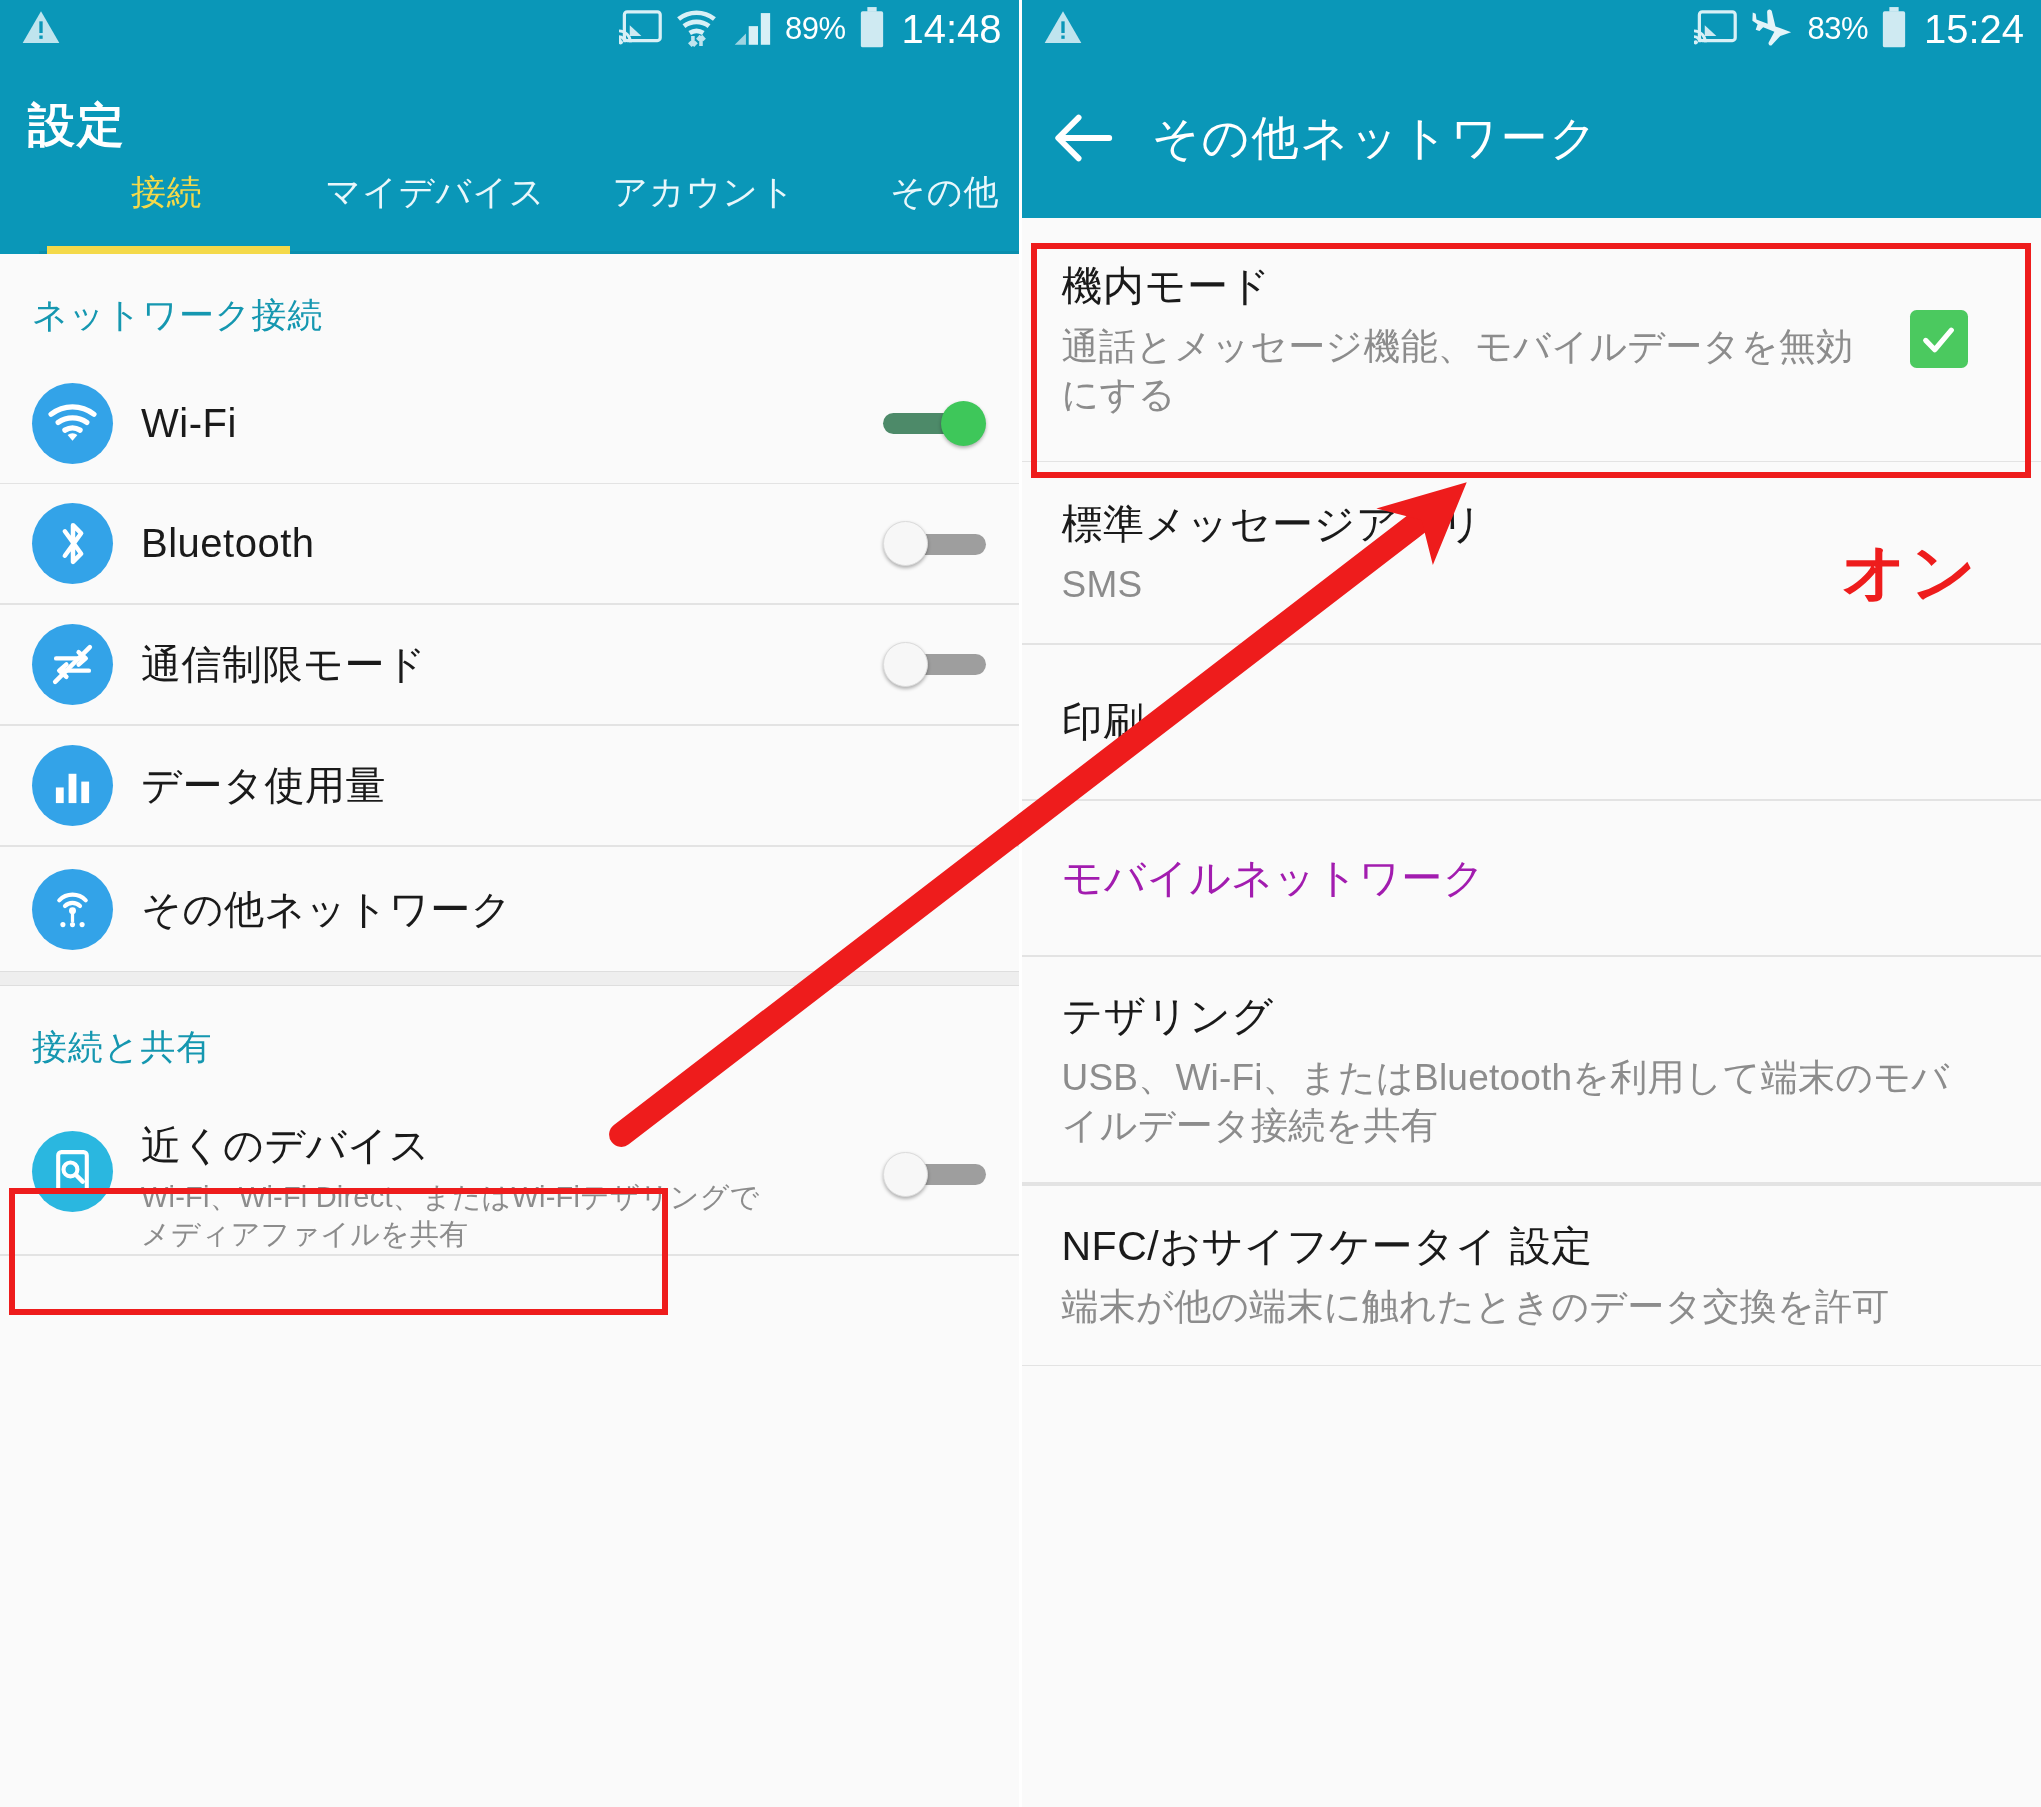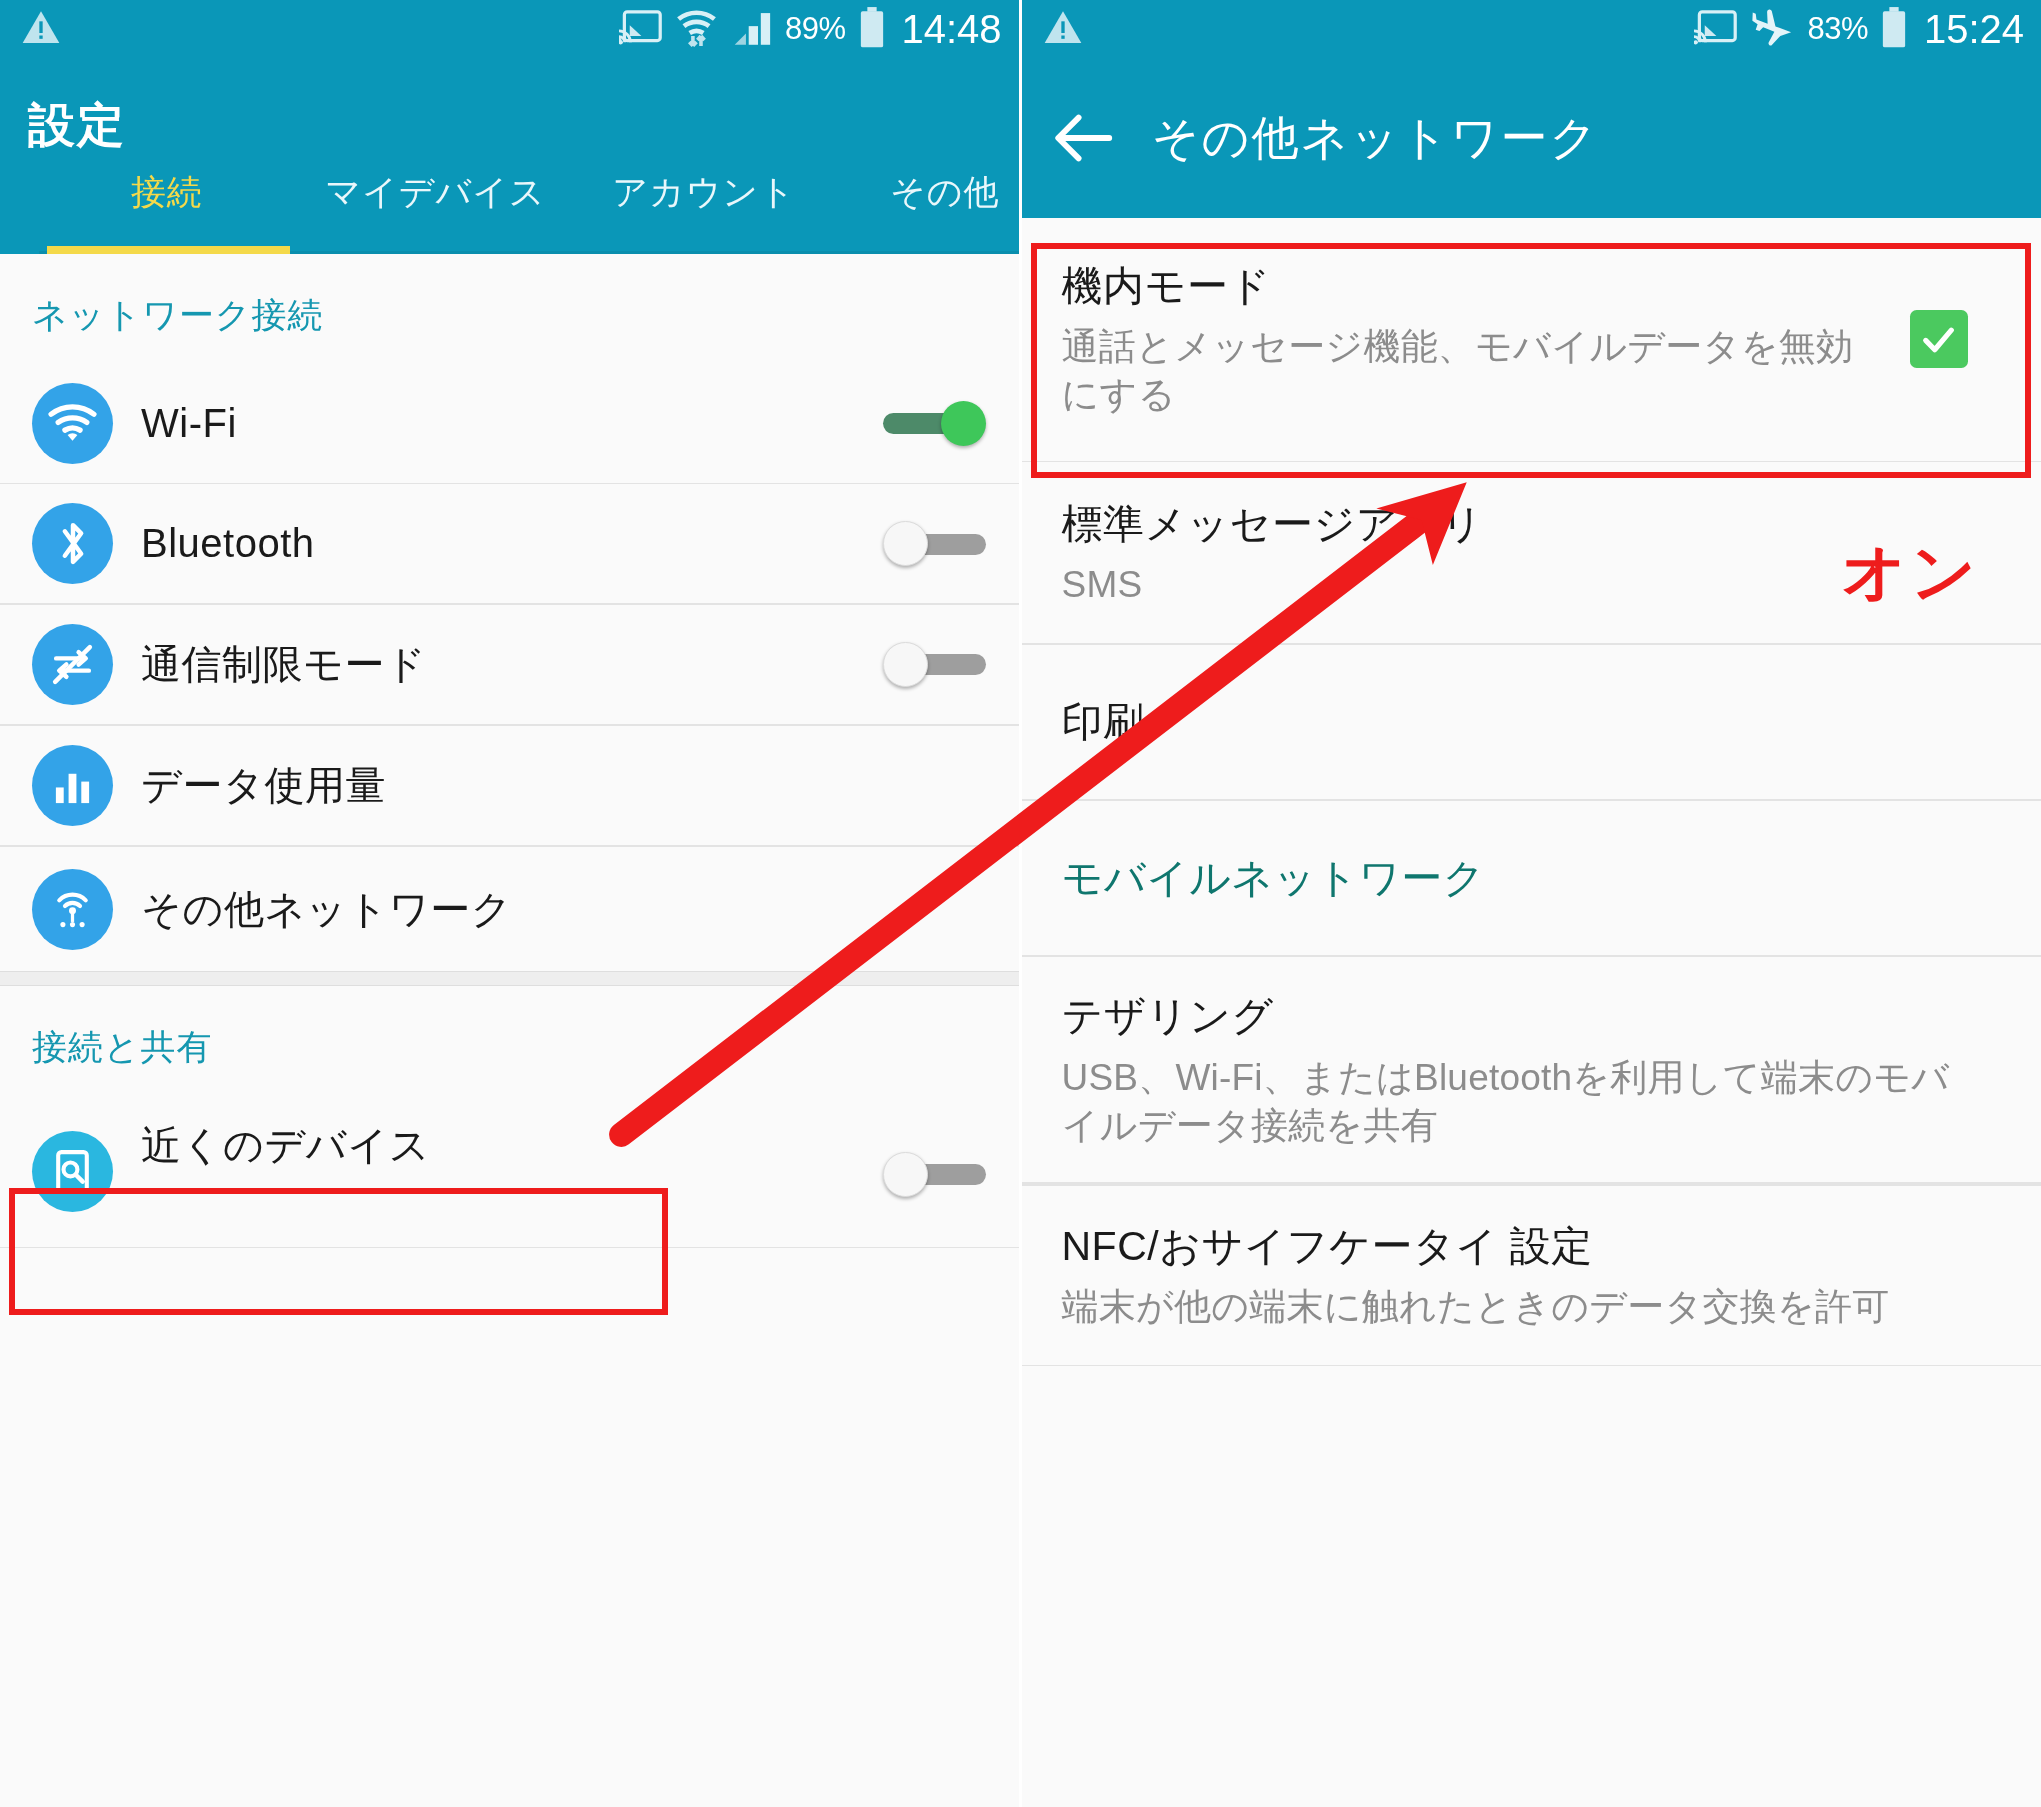--- a/index.html
+++ b/index.html
@@ -81,21 +81,21 @@
     padding: 0 32px 0 32px; min-height: 119px;
     background: #fafafa; position: relative;
   }
   .row-icon {
     width: 81px; height: 81px; border-radius: 50%;
     flex: 0 0 auto; display: flex; align-items: center; justify-content: center;
     margin-right: 28px;
   }
   .row-text { flex: 1 1 auto; min-width: 0; }
   .row-title { font-size: 40px; color: #1a1a1a; font-weight: 400; letter-spacing: 0.5px; }
-  .row-title.dim { color: #0f766e; }
+  .row-title.dim { color: #a21caf; }
   .row-sub {
     font-size: 29px; color: #8c8c8c; font-weight: 400;
     margin-top: 5.6px; line-height: 1.30; letter-spacing: 0.2px;
   }
 
   
   .toggle { width: 104px; height: 45px; position: relative; flex: 0 0 auto; }
   .toggle .track {
     position: absolute; top: 12.2px; width: 75px; height: 21px; border-radius: 10.4px;
   }
@@ -302,20 +302,21 @@
       <div class="row" style="min-height:151px; align-items:flex-start; padding-top:13px;">
         <span class="row-icon" style="background:#2ab7e0; margin-top:22.6px;">
           <svg width="43" height="49" viewBox="0 0 20 24">
             <rect x="3" y="2.5" width="14" height="19" rx="1.6" fill="none" stroke="#fff" stroke-width="2"></rect>
             <circle cx="9" cy="11" r="3.4" fill="none" stroke="#fff" stroke-width="2"></circle>
             <path d="M11.6 13.6 L15 17" stroke="#fff" stroke-width="2.2" stroke-linecap="round"></path>
           </svg>
         </span>
         <div class="row-text" style="padding-top:9.4px;">
           <div class="row-title">近くのデバイス</div>
+          <div class="row-sub" style="max-width:621px;">Wi-Fi、Wi-Fi Direct、またはWi-Fiテザリングでメディアファイルを共有</div>
         </div>
         <div class="toggle off" style="margin-top:43px;">
           <span class="track"></span>
           <span class="knob"></span>
         </div>
       </div>
       <div class="divider"></div>
     </div>
 
     <div class="red-box" id="redbox-other-network"></div>

